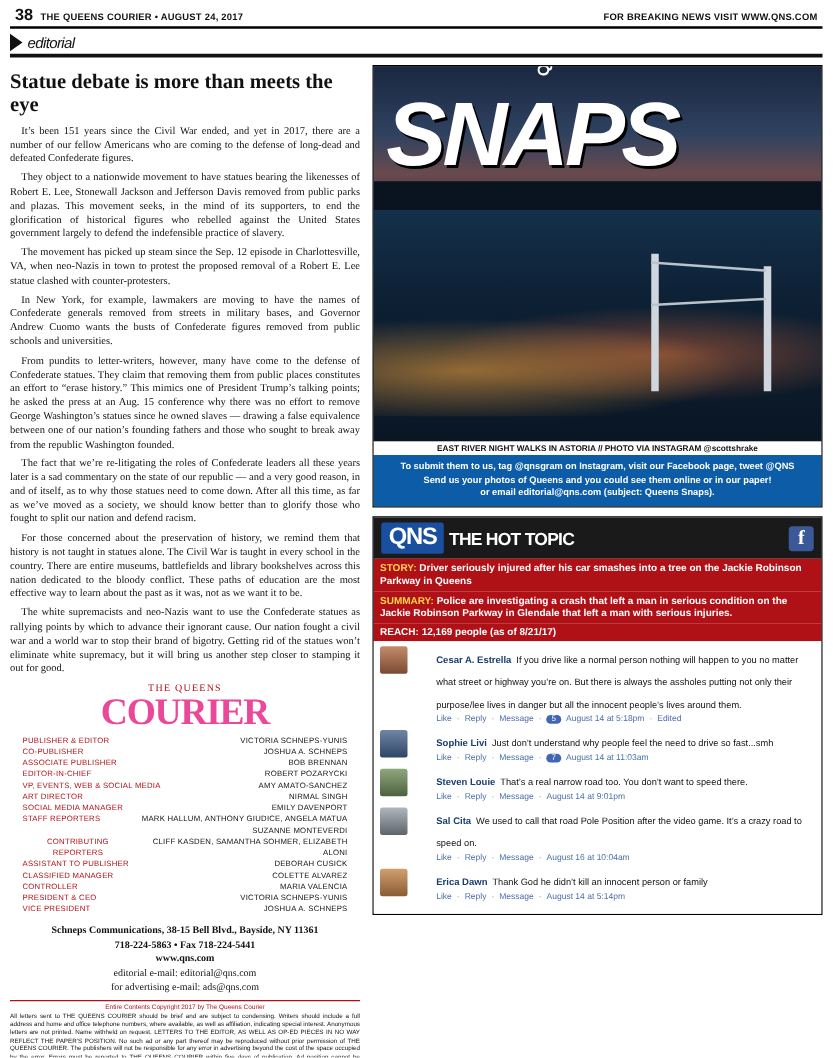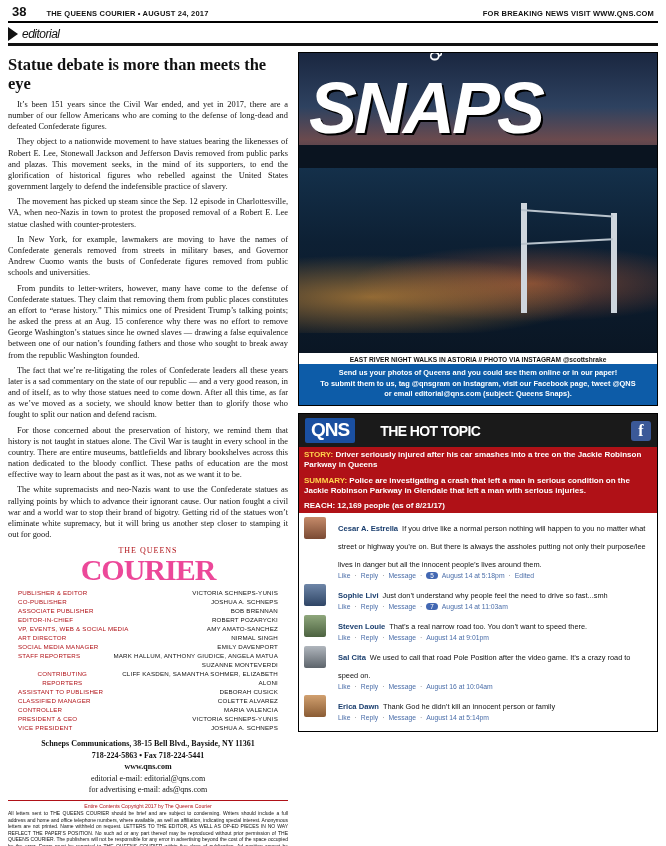--- a/index.html
+++ b/index.html
@@ -2,21 +2,21 @@
 <html><head>
 <meta charset="utf-8">
 <style>
   html,body{margin:0;padding:0;background:#ffffff;}
   body{width:666px;height:846px;font-family:"Liberation Serif",serif;color:#111;position:relative;overflow:hidden;}
   .page{width:666px;height:846px;position:relative;box-sizing:border-box;padding:0 8px;}
 
   
   .topbar{display:flex;align-items:baseline;gap:6px;padding:4px 4px 2px 4px;border-bottom:2px solid #000;}
   .pageno{font-family:"Liberation Sans",sans-serif;font-weight:bold;font-size:13px;}
-  .topleft{font-family:"Liberation Sans",sans-serif;font-size:7.5px;font-weight:bold;letter-spacing:.2px;margin-left:14px;}
+  .topleft{font-family:"Liberation Sans",sans-serif;font-size:7.5px;font-weight:bold;letter-spacing:.2px;}
   .topright{margin-left:auto;font-family:"Liberation Sans",sans-serif;font-size:7.5px;font-weight:bold;letter-spacing:.2px;}
 
   
   .flagrow{display:flex;align-items:center;gap:4px;margin-top:4px;}
   .flagrow .tri{width:0;height:0;border-top:7px solid transparent;border-bottom:7px solid transparent;border-left:10px solid #111;}
   .flag{font-family:"Liberation Sans",sans-serif;font-weight:normal;font-style:italic;font-size:12px;letter-spacing:-.5px;}
   .ruleThick{height:3px;background:#111;margin:2px 0 0 0;}
 
   .cols{display:flex;gap:10px;margin-top:6px;}
   .colL{width:280px;}
@@ -45,33 +45,33 @@
   .queensWord{position:absolute;left:128px;top:8px;font-family:"Liberation Sans",sans-serif;
               font-weight:bold;font-size:13px;color:#fff;letter-spacing:1px;
               transform:rotate(-90deg);transform-origin:left top;}
   .caption{background:#fff;padding:3px 4px 1px 4px;font-family:"Liberation Sans",sans-serif;
            font-size:6.6px;font-weight:bold;text-align:center;}
   .promo{background:#0d5ca8;color:#fff;text-align:center;font-family:"Liberation Sans",sans-serif;
          font-size:7.4px;font-weight:bold;line-height:1.45;padding:4px 6px 5px 6px;}
 
   
   .hotbox{border:1px solid #000;margin-top:7px;}
-  .hothead{background:#1a1a1a;display:flex;align-items:center;padding:4px 6px;gap:25px;}
+  .hothead{background:#1a1a1a;display:flex;align-items:center;padding:4px 6px;gap:4px;}
   .qnslogo{background:#1a4fa0;color:#fff;font-family:"Liberation Sans",sans-serif;font-weight:bold;
            font-size:19px;padding:1px 6px 2px 6px;letter-spacing:-1px;border-radius:2px;}
   .hottitle{color:#fff;font-family:"Liberation Sans",sans-serif;font-weight:bold;font-size:14px;letter-spacing:-.6px;}
   .fb{margin-left:auto;background:#3b5998;color:#fff;width:20px;height:20px;border-radius:3px;
       font-family:"Liberation Serif",serif;font-weight:bold;font-size:16px;text-align:center;line-height:20px;}
   .story{background:#b01117;color:#fff;padding:3px 5px;font-family:"Liberation Sans",sans-serif;
          font-size:8px;font-weight:bold;line-height:1.25;}
   .story .lbl{color:#ffd34d;}
   .reach{background:#b01117;color:#fff;padding:2px 5px 3px 5px;font-family:"Liberation Sans",sans-serif;
          font-size:8px;font-weight:bold;}
   .comments{padding:4px 5px 5px 5px;background:#fff;}
-  .cmt{display:flex;gap:12px;margin-bottom:5px;}
+  .cmt{display:flex;gap:23px;margin-bottom:5px;}
   .avatar{width:22px;height:22px;border-radius:2px;flex:0 0 22px;background:#9bb0c4;}
   .a1{background:linear-gradient(#c58b6a,#7a4a33);}
   .a2{background:linear-gradient(#6e86a8,#2f4565);}
   .a3{background:linear-gradient(#8fa77c,#4c6240);}
   .a4{background:linear-gradient(#b0b6bd,#5d646b);}
   .a5{background:linear-gradient(#d1a06f,#8a5c34);}
   .cbody{flex:1;}
   .cname{font-family:"Liberation Sans",sans-serif;font-weight:bold;font-size:7.6px;color:#1a3e6e;}
   .ctext{font-family:"Liberation Sans",sans-serif;font-size:7.4px;line-height:1.3;color:#111;}
   .cmeta{font-family:"Liberation Sans",sans-serif;font-size:6.8px;color:#4b6ea9;margin-top:1px;display:flex;gap:4px;align-items:center;flex-wrap:wrap;}
@@ -213,22 +213,22 @@
             <div class="tower" style="left:20px;top:0;height:110px;"></div>
             <div class="tower" style="left:110px;top:10px;height:100px;"></div>
             <div class="cable" style="left:20px;top:6px;width:92px;transform:rotate(4deg);"></div>
             <div class="cable" style="left:20px;top:40px;width:92px;transform:rotate(-3deg);"></div>
           </div>
           <div class="snapsWord">SNAPS</div>
           <div class="queensWord">QUEENS</div>
         </div>
         <div class="caption">EAST RIVER NIGHT WALKS IN ASTORIA // PHOTO VIA INSTAGRAM @scottshrake</div>
         <div class="promo">
+          <div>To submit them to us, tag @qnsgram on Instagram, visit our Facebook page, tweet @QNS</div>
           <div>Send us your photos of Queens and you could see them online or in our paper!</div>
-          <div>To submit them to us, tag @qnsgram on Instagram, visit our Facebook page, tweet @QNS</div>
           <div>or email editorial@qns.com (subject: Queens Snaps).</div>
         </div>
       </div>
 
       <div class="hotbox">
         <div class="hothead">
           <span class="qnslogo">QNS</span>
           <span class="hottitle">THE HOT TOPIC</span>
           <span class="fb">f</span>
         </div>

